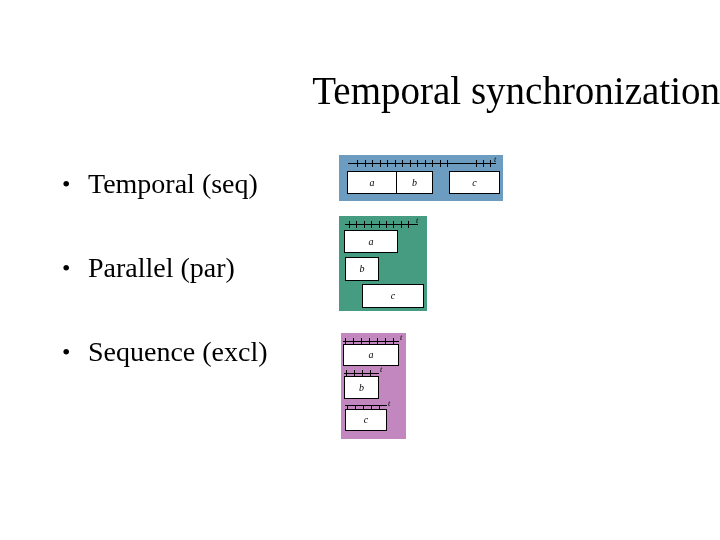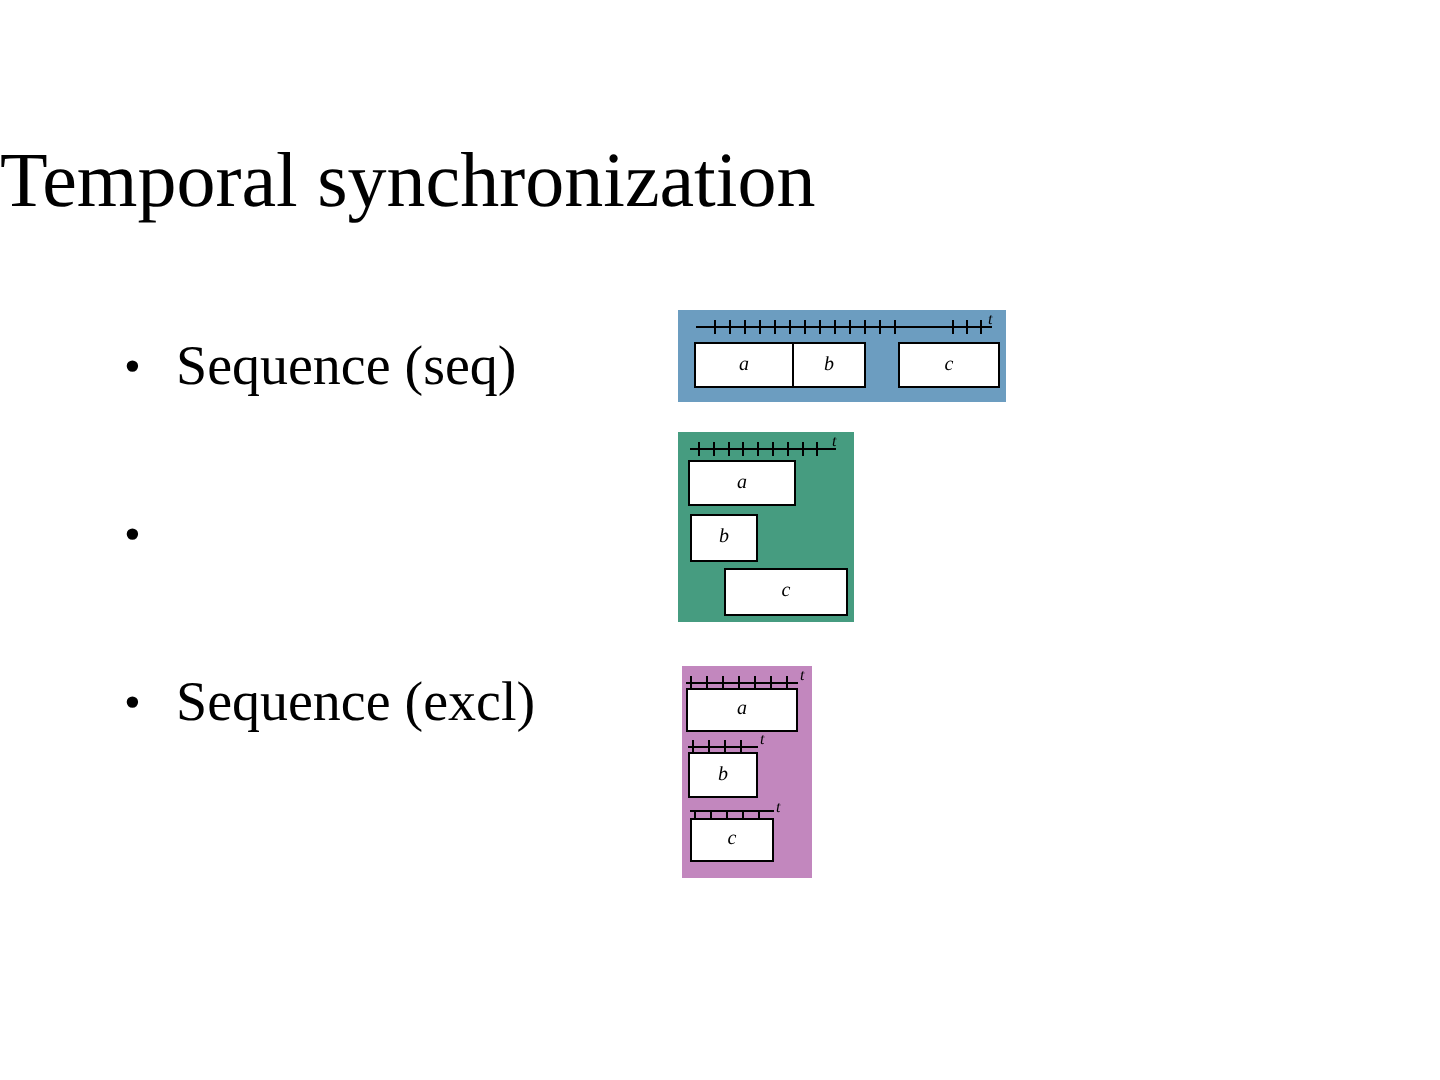--- a/index.html
+++ b/index.html
@@ -2,21 +2,21 @@
 <html><head>
 <meta charset="utf-8">
 <style>
   html,body{margin:0;padding:0;background:#fff;}
   .slide{
     position:relative;width:720px;height:540px;overflow:hidden;
     font-family:"Liberation Serif",serif;color:#000;
   }
   .title{
     position:absolute;top:70px;left:0;width:100%;
-    text-align:left;font-size:39px;line-height:1.1;white-space:nowrap;
+    text-align:right;font-size:39px;line-height:1.1;white-space:nowrap;
   }
   .bullet{
     position:absolute;left:62px;display:flex;align-items:flex-start;
     font-size:28px;line-height:1.15;white-space:nowrap;
   }
   .bullet .marker{width:26px;font-size:24px;line-height:1.35;}
   .diagram{position:absolute;}
   .ibox{
     position:absolute;box-sizing:border-box;background:#fff;border:1px solid #000;
     display:flex;align-items:center;justify-content:center;
@@ -40,24 +40,25 @@
 </style>
 </head>
 <body>
 
 <div class="slide" style="background-color: rgb(255, 255, 255);">
 
   <div class="title">Temporal synchronization</div>
 
   <div class="bullet" style="top:168px;">
     <span class="marker">•</span>
-    <span>Sequence (seq)</span>
+    <span>Temporal (seq)</span>
   </div>
   <div class="bullet" style="top:252px;">
     <span class="marker">•</span>
+    <span>Parallel (par)</span>
   </div>
   <div class="bullet" style="top:336px;">
     <span class="marker">•</span>
     <span>Sequence (excl)</span>
   </div>
 
   <div class="diagram" style="left: 339px; top: 155px; width: 164px; height: 46px; background-color: rgb(108, 157, 192);">
     <div class="timeline" style="left:9px;top:5px;width:148px;">
       <div class="tl-line"></div>
       <div class="ticks p75" style="left:9px;width:92px;"></div>

